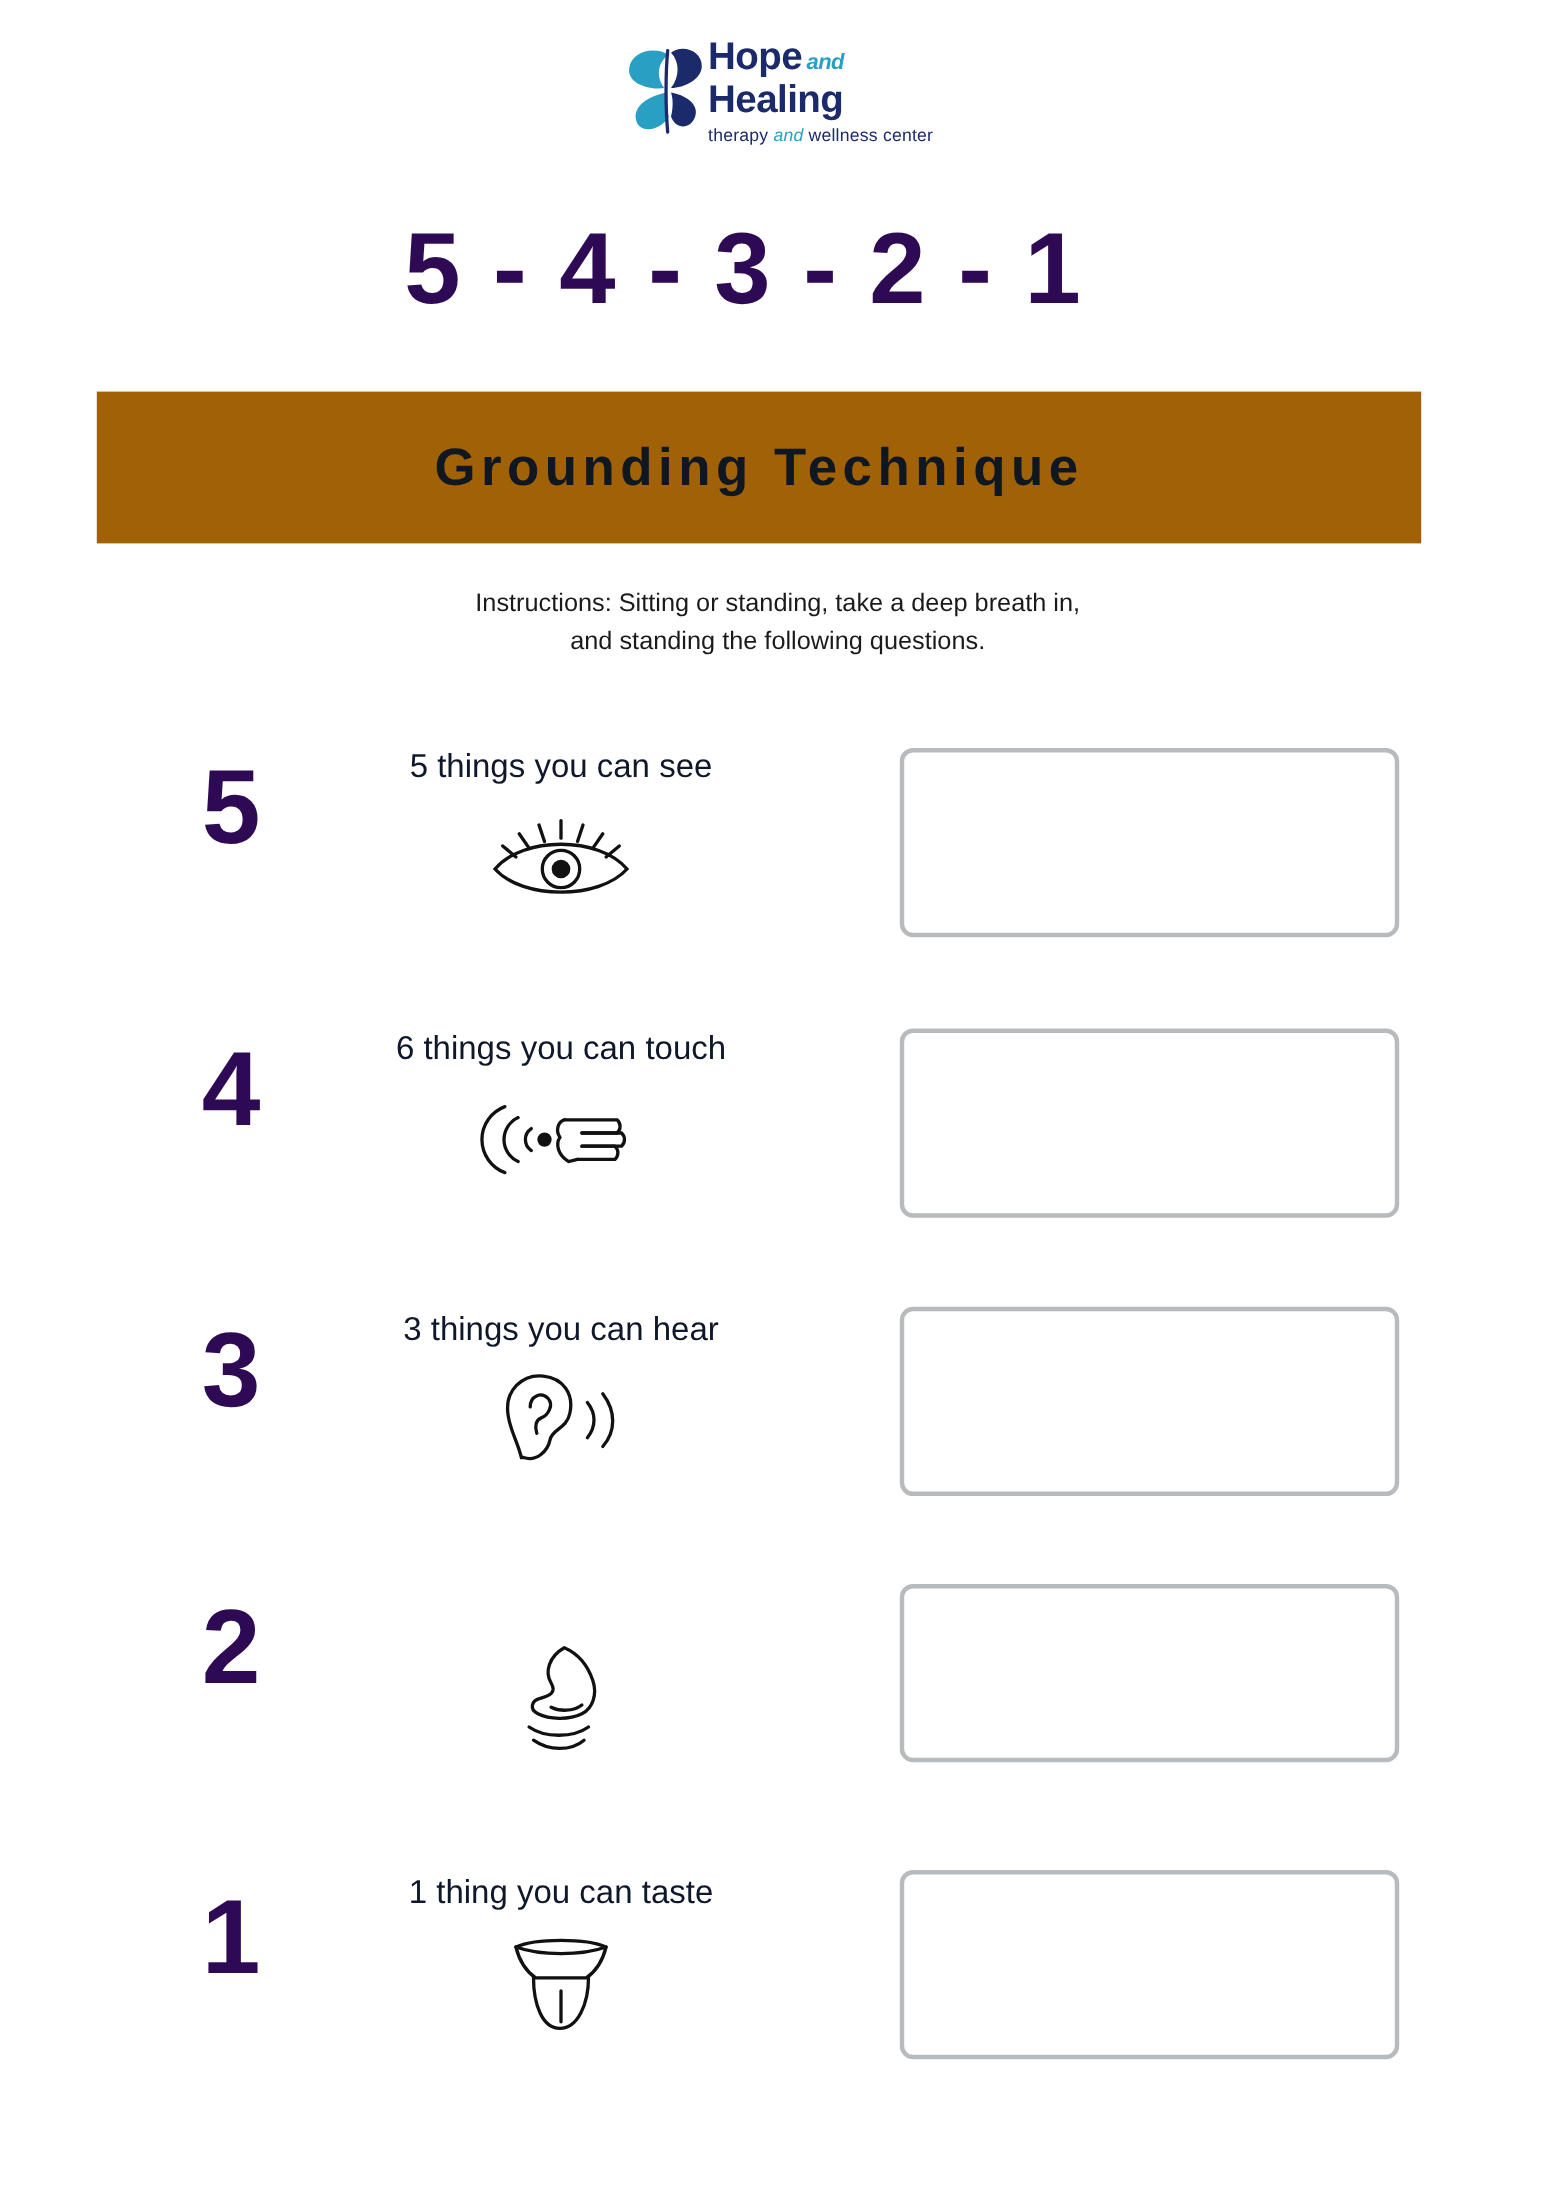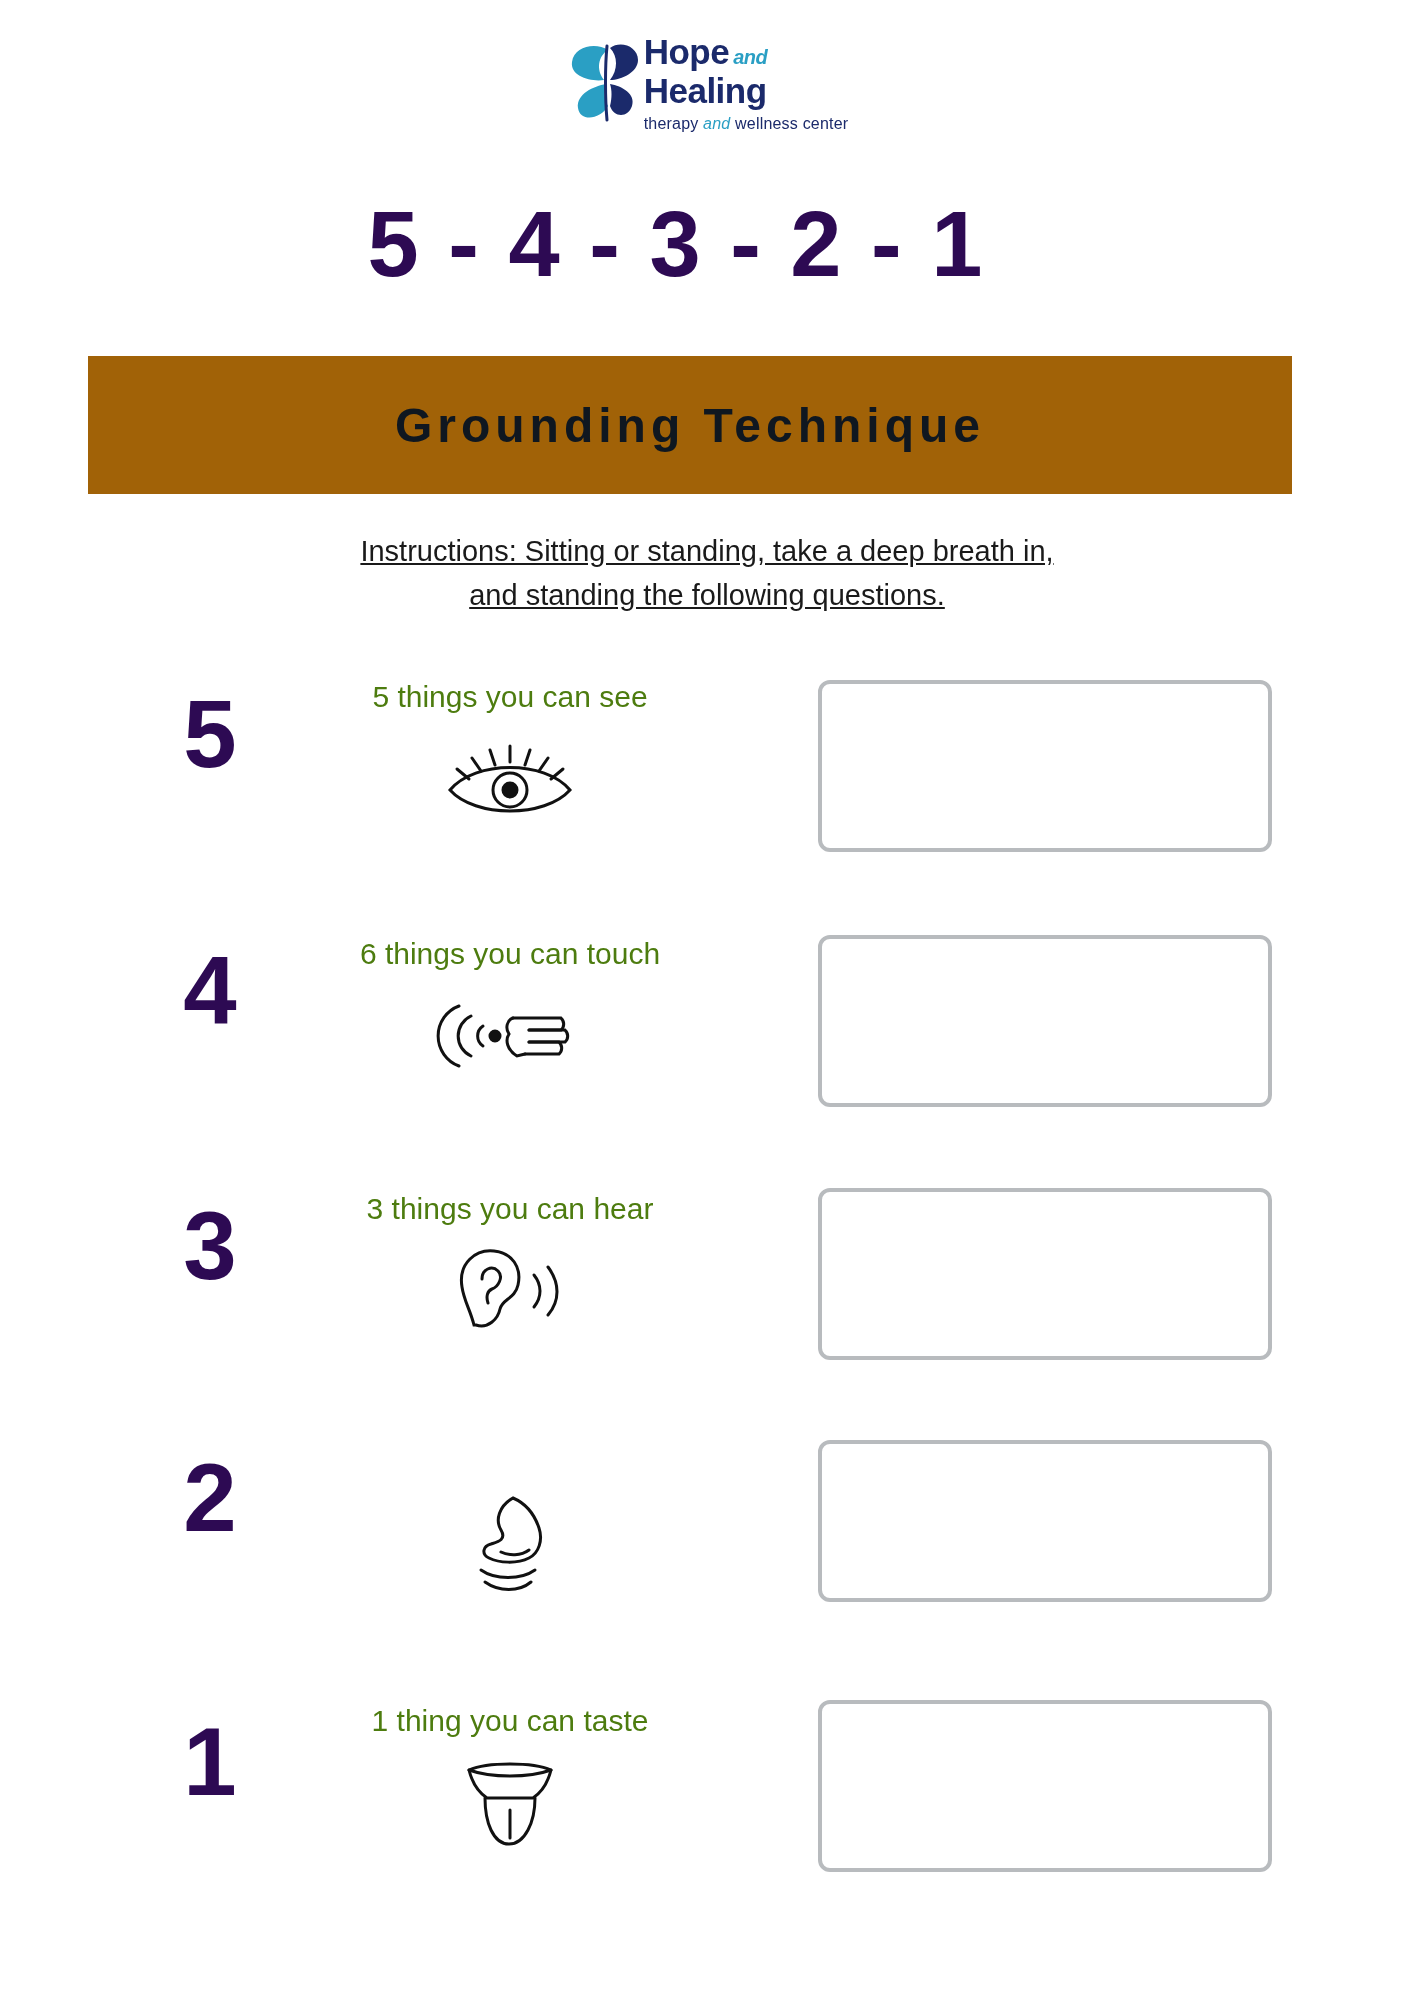--- a/index.html
+++ b/index.html
@@ -104,24 +104,23 @@
     letter-spacing: 5px;
   }
 
   
   .instructions {
     position: absolute;
     top: 530px;
     left: 0;
     width: 1414px;
     text-align: center;
-    font-size: 29px;
+    font-size: 23px;
     color: #1a1a1a;
     line-height: 1.5;
-    text-decoration: underline;
   }
 
   
   .row {
     position: absolute;
     left: 0;
     width: 1414px;
     height: 210px;
   }
   .row-num {
@@ -135,21 +134,21 @@
     color: #2d0a53;
     line-height: 1;
   }
   .row-label {
     position: absolute;
     left: 300px;
     top: 12px;
     width: 420px;
     text-align: center;
     font-size: 30px;
-    color: #4d7c0f;
+    color: #0f172a;
   }
   .row-icon {
     position: absolute;
     left: 300px;
     top: 54px;
     width: 420px;
     height: 110px;
     display: flex;
     align-items: center;
     justify-content: center;

